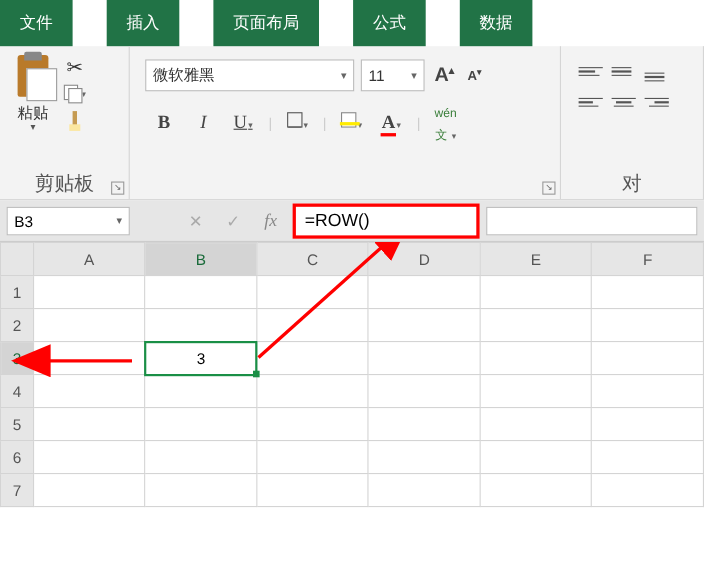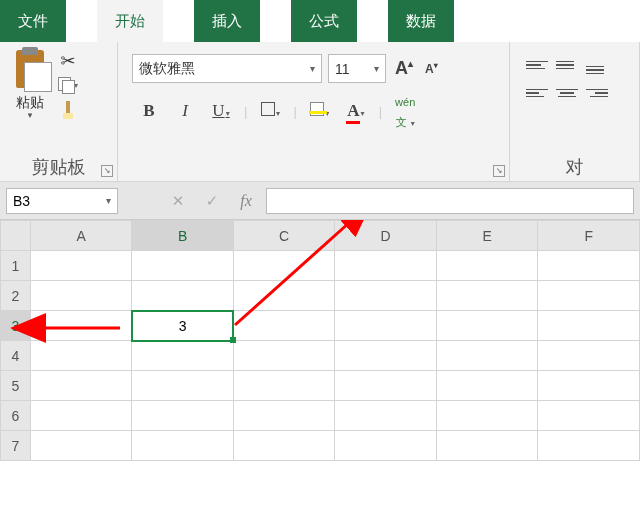--- a/index.html
+++ b/index.html
@@ -170,22 +170,22 @@
   .sel::after{content:"";position:absolute;right:-3px;bottom:-3px;width:6px;height:6px;background:#1a8f46;}
   th.rowh.selRow, th.colh.selCol{background:#d4d4d4;color:#1a6b3a;}
   
   svg.overlay{position:absolute;left:0;top:0;pointer-events:none;}
 </style>
 </head>
 <body>
 
 <div class="tabs">
   <div class="tab inactive">文件</div>
-  <div class="tab active">开始</div>
   <div class="tab inactive">插入</div>
+  <div class="tab inactive">页面布局</div>
   <div class="tab inactive">公式</div>
   <div class="tab inactive">数据</div>
 </div>
 
 <div class="ribbon">
 
   <div class="group group-rel" style="width:118px">
     <div class="group-inner">
       <div class="clip-col1">
         <div class="big-paste-icon">
@@ -296,20 +296,23 @@
   <div style="width:34px"></div>
   <div class="fb-btn">
       <span>✕</span>
     </div>
   <div class="fb-btn">
       <span>✓</span>
     </div>
   <div class="fb-btn">
       <span class="fx">fx</span>
     </div>
+  <div class="formula-input">
+    <span>=ROW()</span>
+  </div>
   <div class="fbar-pad"></div>
 </div>
 
 <div class="grid">
   <table class="sheet">
     <tbody>
         <tr>
       <th class="corner"></th>
       <th class="colh">A</th>
       <th class="colh selCol">B</th>

